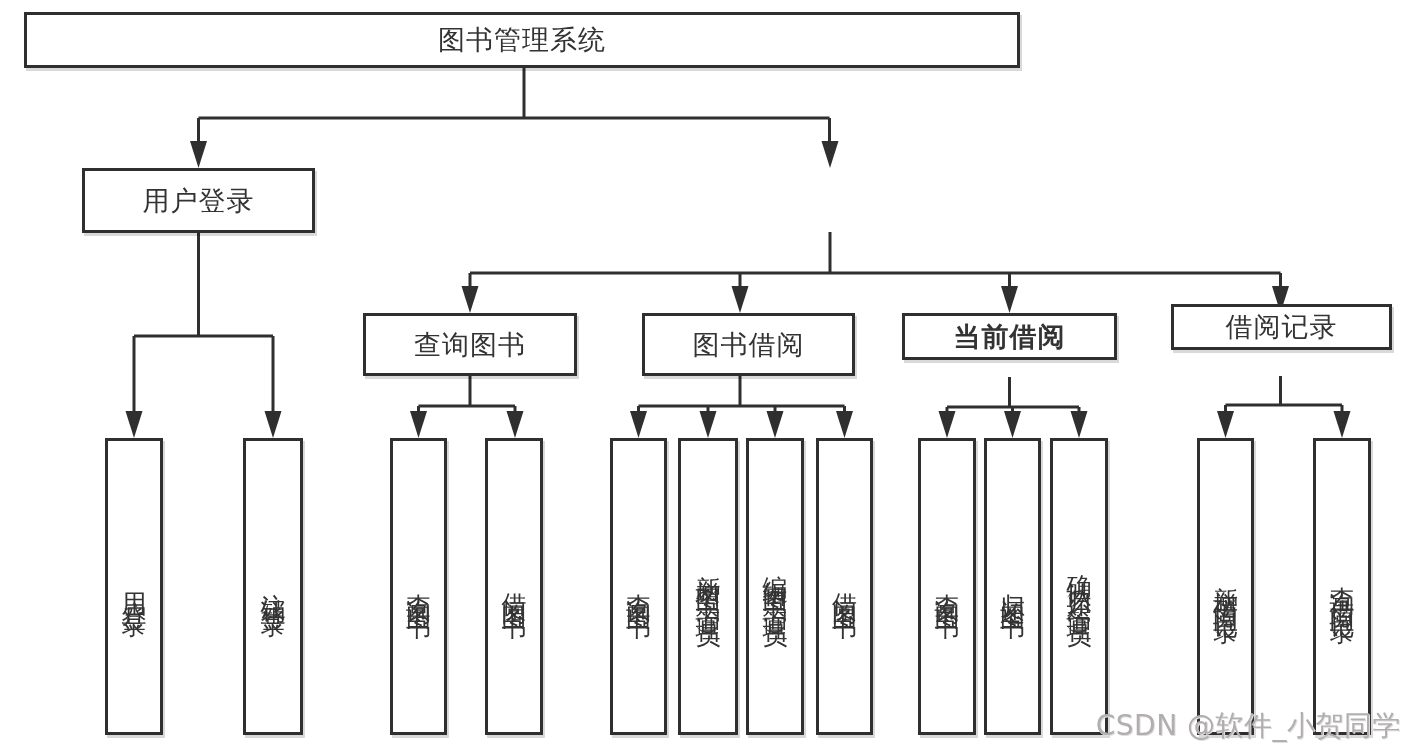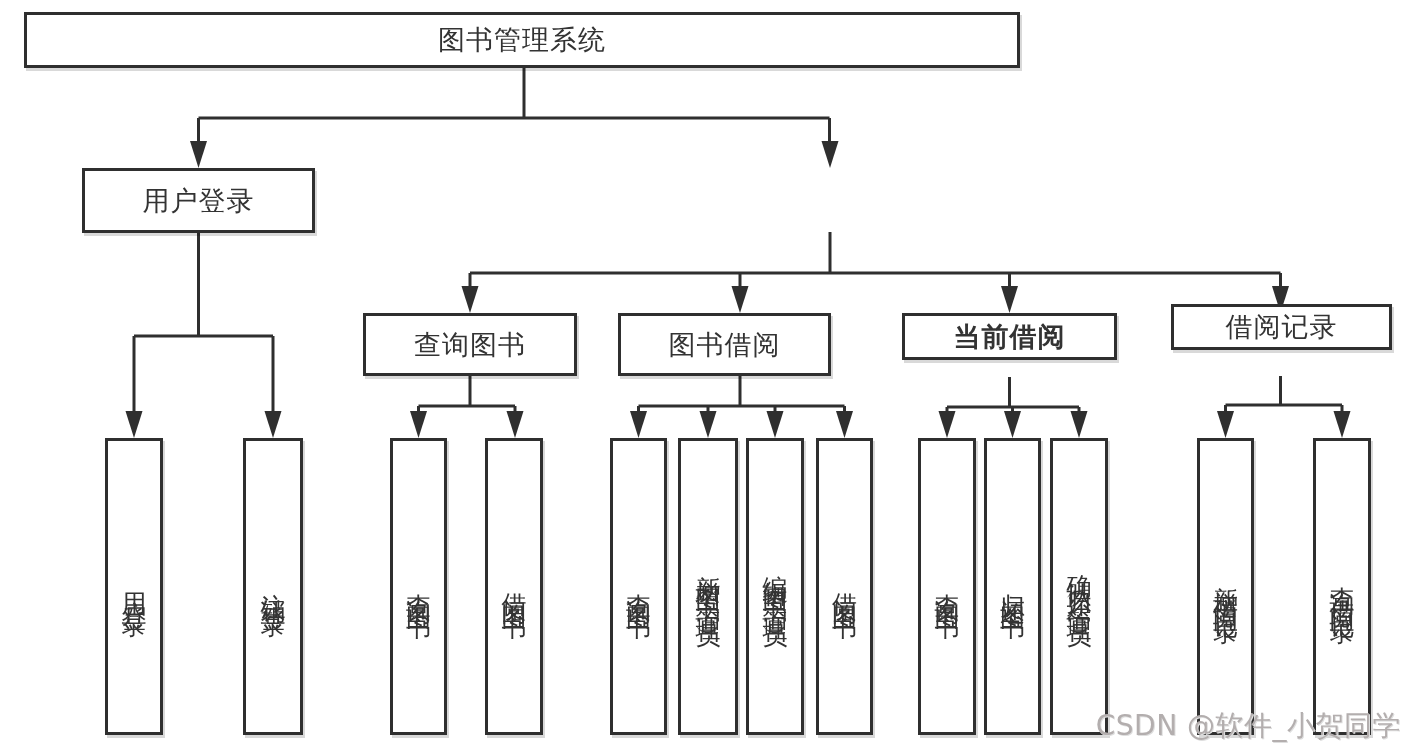--- a/index.html
+++ b/index.html
@@ -19,21 +19,21 @@
     writing-mode:vertical-rl;text-orientation:mixed;
     font-size:25px;letter-spacing:7px;line-height:1;white-space:nowrap;
   }
   
   .n-root{left:24px;top:12px;width:996px;height:56px;}
   
   .n-l2a{left:82px;top:168px;width:233px;height:65px;}
   .n-l2b{left:713px;top:169px;width:234px;height:63px;}
   
   .n-l3a{left:363px;top:313px;width:214px;height:63px;}
-  .n-l3b{left:618px;top:313px;width:213px;height:63px;}
+  .n-l3b{left:642px;top:313px;width:213px;height:63px;}
   .n-l3c{left:902px;top:313px;width:215px;height:47px;font-weight:bold;}
   .n-l3d{left:1171px;top:304px;width:221px;height:46px;}
   
   .vbox{top:438px;height:297px;}
   .n-g1a{left:105px;width:58px;}
   .n-g1b{left:243px;width:60px;}
   .n-g2a{left:390px;width:57px;}
   .n-g2b{left:485px;width:58px;}
   .n-g3a{left:610px;width:57px;}
   .n-g3b{left:678px;width:60px;}

